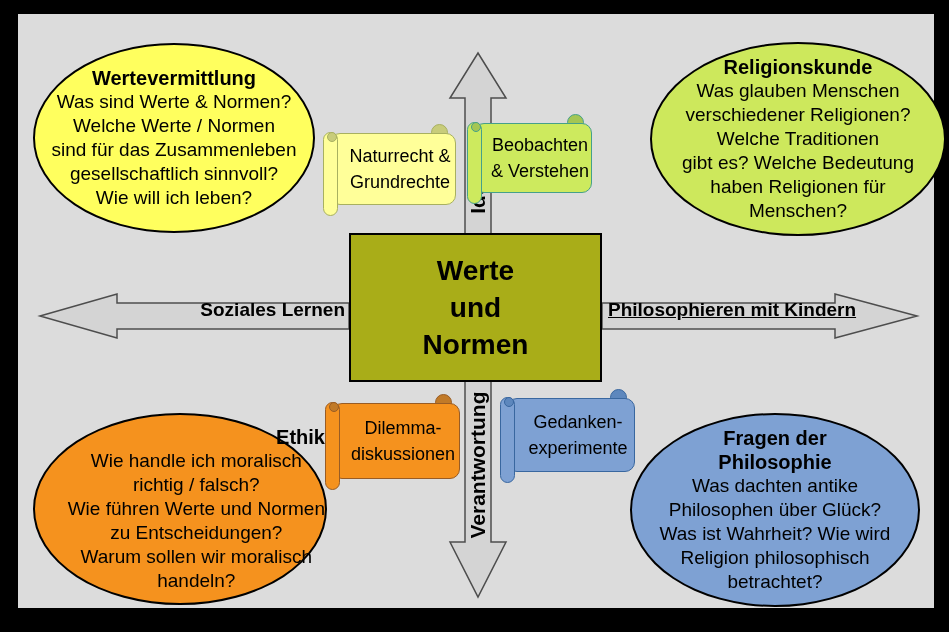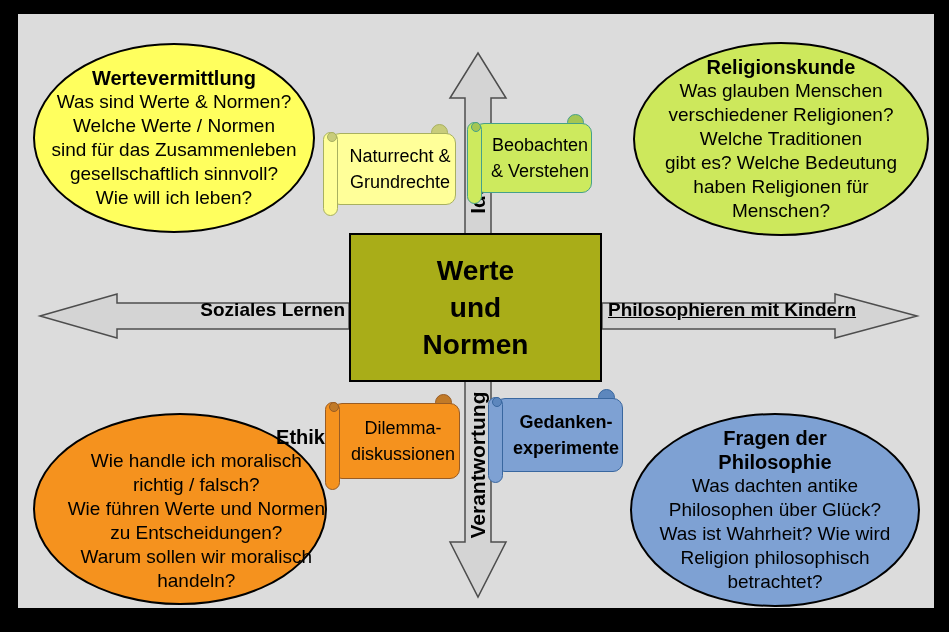--- a/index.html
+++ b/index.html
@@ -91,21 +91,21 @@
 
   <div class="ellipse" style="left: 15px; top: 29px; width: 282px; height: 190px; background-color: rgb(255, 255, 94);">
     <div class="e-title">Wertevermittlung</div>
     <div class="e-text">Was sind Werte &amp; Normen?
 Welche Werte / Normen
 sind für das Zusammenleben
 gesellschaftlich sinnvoll?
 Wie will ich leben?</div>
   </div>
 
-  <div class="ellipse" style="left: 615px; top: 28px; width: 296px; height: 194px; background-color: rgb(205, 232, 92);">
+  <div class="ellipse" style="left: 632px; top: 28px; width: 296px; height: 194px; background-color: rgb(205, 232, 92);">
     <div class="e-title">Religionskunde</div>
     <div class="e-text">Was glauben Menschen
 verschiedener Religionen?
 Welche Traditionen
 gibt es? Welche Bedeutung
 haben Religionen für
 Menschen?</div>
   </div>
 
   <div class="ellipse" style="left: 15px; top: 399px; width: 294px; height: 192px; background-color: rgb(245, 146, 30); align-items: flex-end;">
@@ -145,21 +145,21 @@
   </div>
 
   <div class="scroll" style="left:314px;top:389px;width:128px;height:76px;">
     <span class="s-curl" style="background-color: rgb(193, 122, 40); border-color: rgb(153, 92, 36);"></span>
     <div class="s-body" style="background-color: rgb(245, 146, 30); border-color: rgb(153, 92, 36);">Dilemma-
 diskussionen</div>
     <span class="s-roll" style="background-color: rgb(245, 146, 30); border-color: rgb(153, 92, 36);"></span>
     <span class="s-eye" style="background-color: rgb(193, 122, 40); border-color: rgb(153, 92, 36);"></span>
   </div>
 
-  <div class="scroll" style="left:477px;top:384px;width:128px;height:74px;font-weight:bold;">
+  <div class="scroll" style="left:489px;top:384px;width:128px;height:74px;">
     <span class="s-curl" style="background-color: rgb(93, 135, 189); border-color: rgb(57, 103, 159);"></span>
     <div class="s-body" style="background-color: rgb(126, 161, 211); border-color: rgb(57, 103, 159);">Gedanken-
 experimente</div>
     <span class="s-roll" style="background-color: rgb(126, 161, 211); border-color: rgb(57, 103, 159);"></span>
     <span class="s-eye" style="background-color: rgb(93, 135, 189); border-color: rgb(57, 103, 159);"></span>
   </div>
 
 </div>
 
 </body></html>

